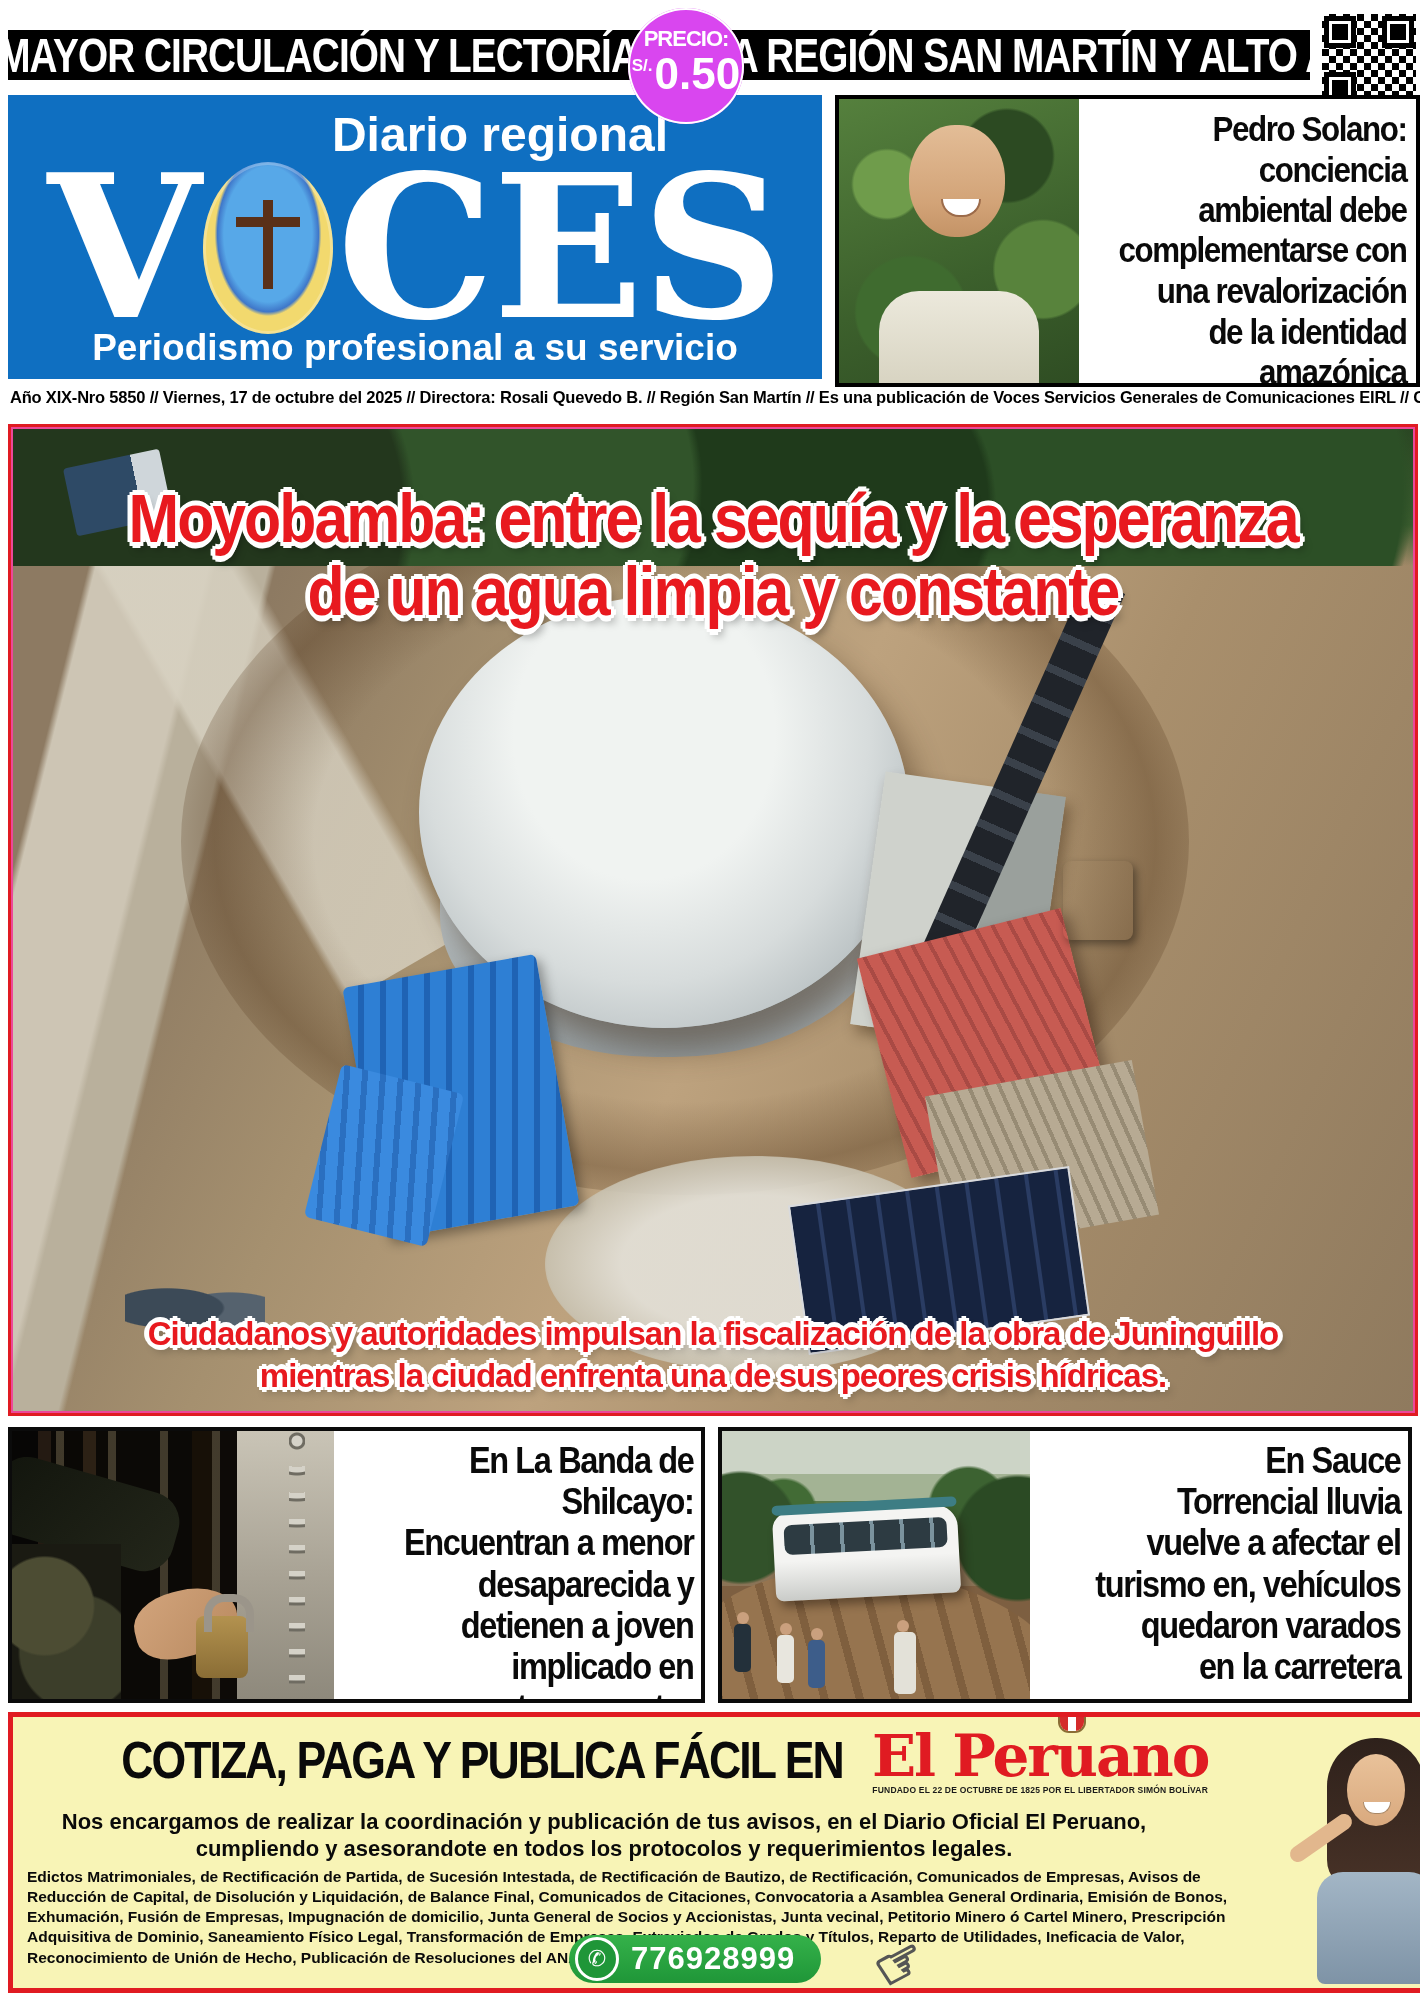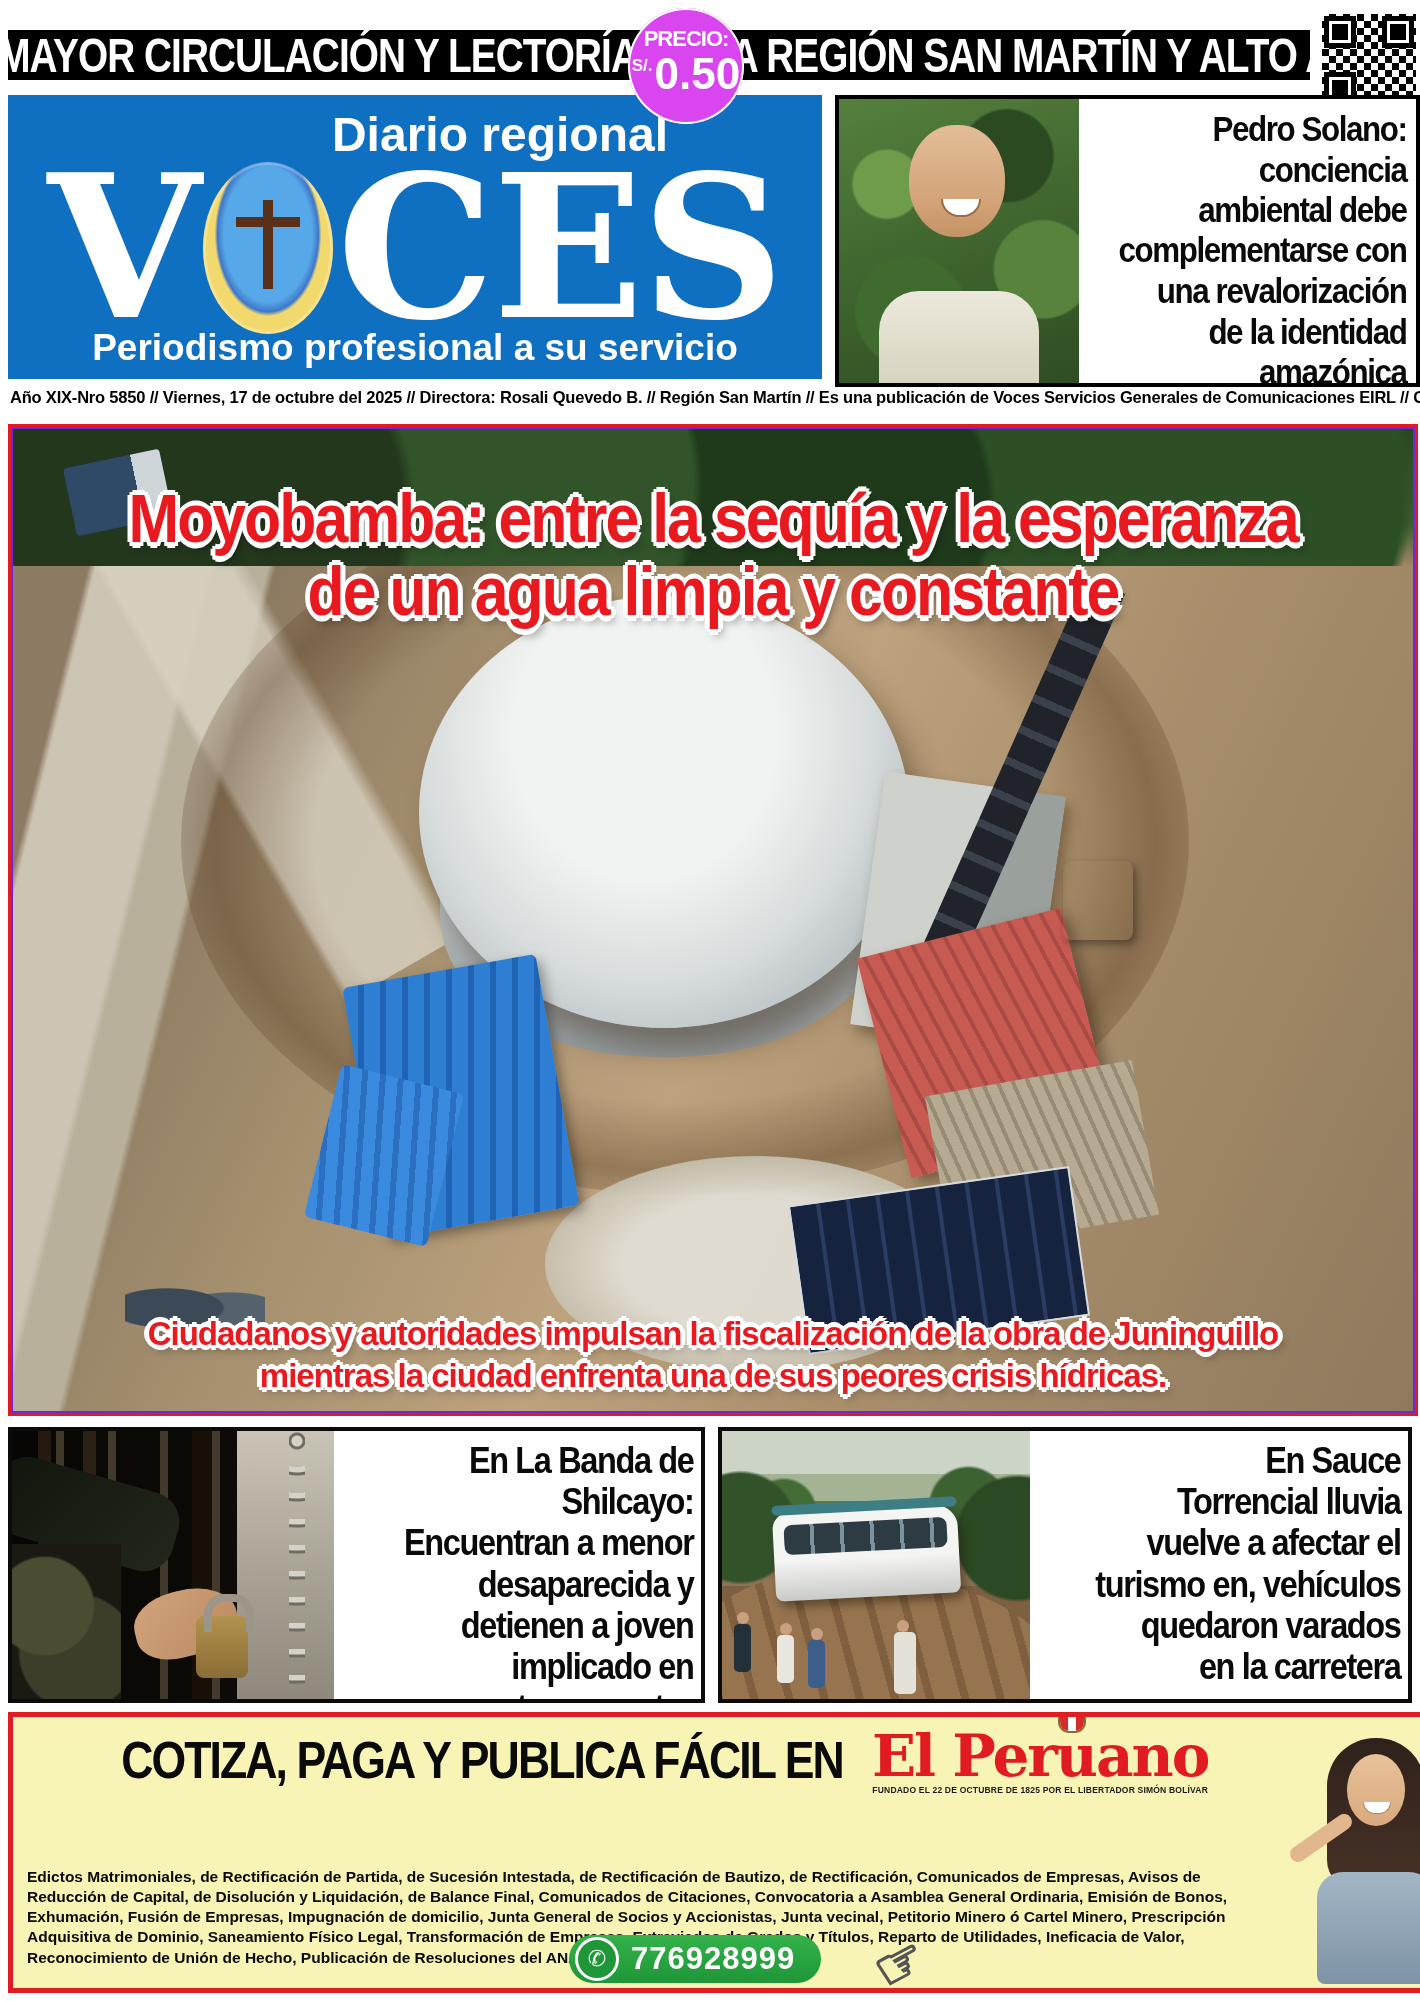--- a/index.html
+++ b/index.html
@@ -59,21 +59,21 @@
   .side-headline{flex:1;padding:10px 10px 6px 6px;text-align:right;font-weight:800;
      font-size:33px;line-height:1.155;letter-spacing:-1.5px;white-space:pre-line;
      transform:scale(.95,1.06);transform-origin:right top;color:#0a0a0a;}
 
   
   .dateline{left:10px;top:388px;width:1402px;font-weight:700;font-size:16.5px;color:#000;
             letter-spacing:-.2px;white-space:nowrap;}
 
   
   .mainbox{left:8px;top:424px;width:1404px;height:986px;border:3px solid #e01b22;
-           background:#6d28d9;overflow:hidden;}
+           background:#ec4899;overflow:hidden;}
   .aerial{position:absolute;inset:2px;overflow:hidden;background:
      linear-gradient(115deg,#8d7a62 0 18%,#a5906f 34%,#bda27e 52%,#a98f6c 68%,#8f7a5e 100%);}
   .a-top{position:absolute;left:0;top:0;right:0;height:14%;background:
      radial-gradient(circle at 12% 60%,#23371d 0 18%,transparent 19%),
      radial-gradient(circle at 34% 40%,#31542a 0 22%,transparent 23%),
      radial-gradient(circle at 58% 55%,#1f3a1b 0 20%,transparent 21%),
      radial-gradient(circle at 80% 45%,#2c4f26 0 24%,transparent 25%),
      linear-gradient(180deg,#2a4723,#3a5c2e 70%,rgba(58,92,46,0));}
   .a-right{position:absolute;right:0;top:6%;width:16%;height:78%;background:
      radial-gradient(circle at 50% 12%,#2b4e25 0 30%,transparent 31%),
@@ -329,20 +329,21 @@
 
   <div class="abs adbox">
     <div class="ad-title">
       <span class="t1">COTIZA, PAGA Y PUBLICA FÁCIL EN</span>
       <span class="brand-wrap">
         <span class="brand">El Peruano</span>
         <span class="emblem"></span>
         <span class="founded">FUNDADO EL 22 DE OCTUBRE DE 1825 POR EL LIBERTADOR SIMÓN BOLÍVAR</span>
       </span>
     </div>
+    <div class="ad-intro">Nos encargamos de realizar la coordinación y publicación de tus avisos, en el Diario Oficial El Peruano, cumpliendo y asesorandote en todos los protocolos y requerimientos legales.</div>
     <div class="ad-services">Edictos Matrimoniales, de Rectificación de Partida, de Sucesión Intestada, de Rectificación de Bautizo, de Rectificación, Comunicados de Empresas, Avisos de Reducción de Capital, de Disolución y Liquidación, de Balance Final, Comunicados de Citaciones, Convocatoria a Asamblea General Ordinaria, Emisión de Bonos, Exhumación, Fusión de Empresas, Impugnación de domicilio, Junta General de Socios y Accionistas, Junta vecinal, Petitorio Minero ó Cartel Minero, Prescripción Adquisitiva de Dominio, Saneamiento Físico Legal, Transformación de Empresas, Extraviados de Grados y Títulos, Reparto de Utilidades, Ineficacia de Valor, Reconocimiento de Unión de Hecho, Publicación de Resoluciones del ANA.</div>
     <div class="wa-pill">
       <span class="wa-icon">✆</span>
       <span class="wa-num">776928999</span>
     </div>
     <div class="cursor">☞</div>
     <div class="model">
       <div class="hair"></div>
       <div class="face"></div>
       <div class="shirt"></div>

